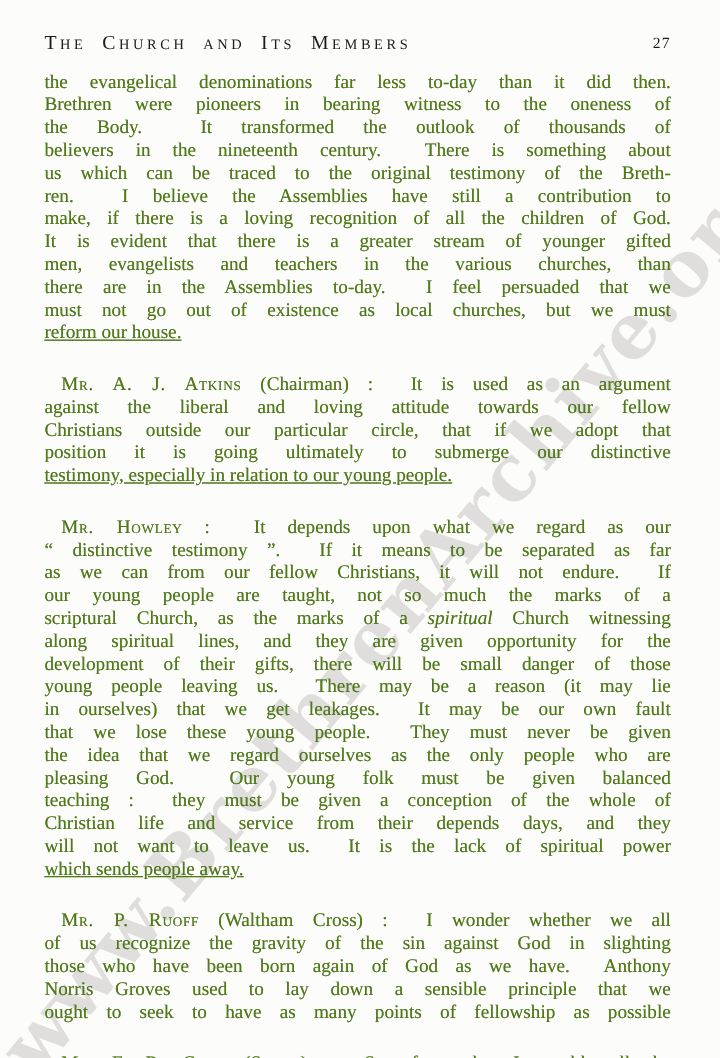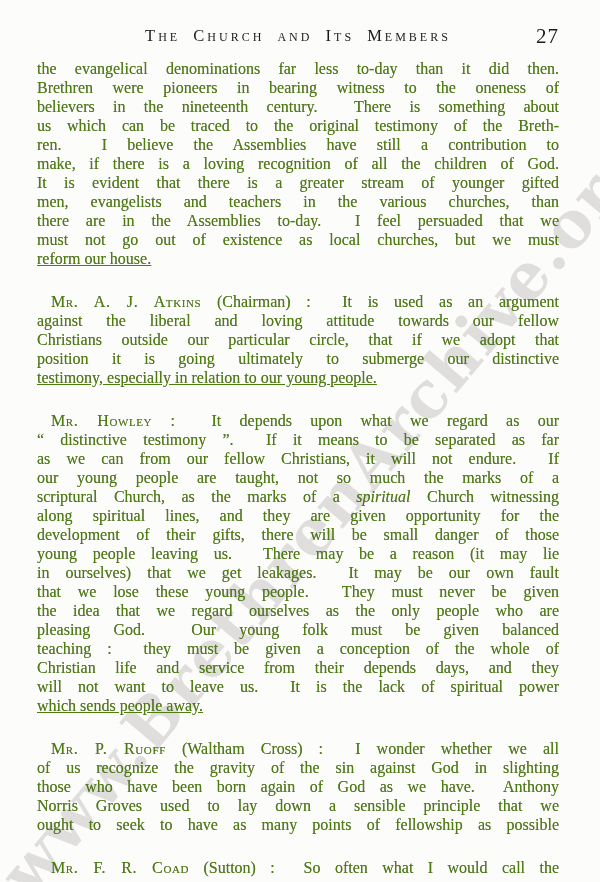--- a/index.html
+++ b/index.html
@@ -30,31 +30,30 @@
     pointer-events: none;
   }
   .running-header {
     position: relative;
     height: 20px;
     z-index: 1;
     color: #1d1c1a;
   }
   .header-title {
     display: block;
-    text-align: center;
     font-variant: small-caps;
     font-size: 16.5px;
     letter-spacing: 3px;
     word-spacing: 6px;
     line-height: 20px;
   }
   .page-number {
     position: absolute;
     right: 0; top: 0;
-    font-size: 21px;
+    font-size: 13px;
     line-height: 20px;
     letter-spacing: 1px;
   }
   .text-block {
     position: relative;
     z-index: 1;
     margin-top: 13px;
     color: #4d7c0f;
     font-size: 16px;
     line-height: 19px;
@@ -82,20 +81,21 @@
 
   <div class="running-header">
     <span class="header-title">The Church and Its Members</span>
     <span class="page-number">27</span>
   </div>
 
   <div class="text-block" id="text-block">
       <div class="para">
         <div class="line"><span class="n">the evangelical denominations far less to-day than it did then.</span></div>
         <div class="line"><span class="n">Brethren were pioneers in bearing witness to the oneness of</span></div>
+        <div class="line"><span class="n">the Body.&nbsp; It transformed the outlook of thousands of</span></div>
         <div class="line"><span class="n">believers in the nineteenth century.&nbsp; There is something about</span></div>
         <div class="line"><span class="n">us which can be traced to the original testimony of the Breth-</span></div>
         <div class="line"><span class="n">ren.&nbsp; I believe the Assemblies have still a contribution to</span></div>
         <div class="line"><span class="n">make, if there is a loving recognition of all the children of God.</span></div>
         <div class="line"><span class="n">It is evident that there is a greater stream of younger gifted</span></div>
         <div class="line"><span class="n">men, evangelists and teachers in the various churches, than</span></div>
         <div class="line"><span class="n">there are in the Assemblies to-day.&nbsp; I feel persuaded that we</span></div>
         <div class="line"><span class="n">must not go out of existence as local churches, but we must</span></div>
         <div class="line last"><span class="n">reform our house.</span></div>
       </div>

